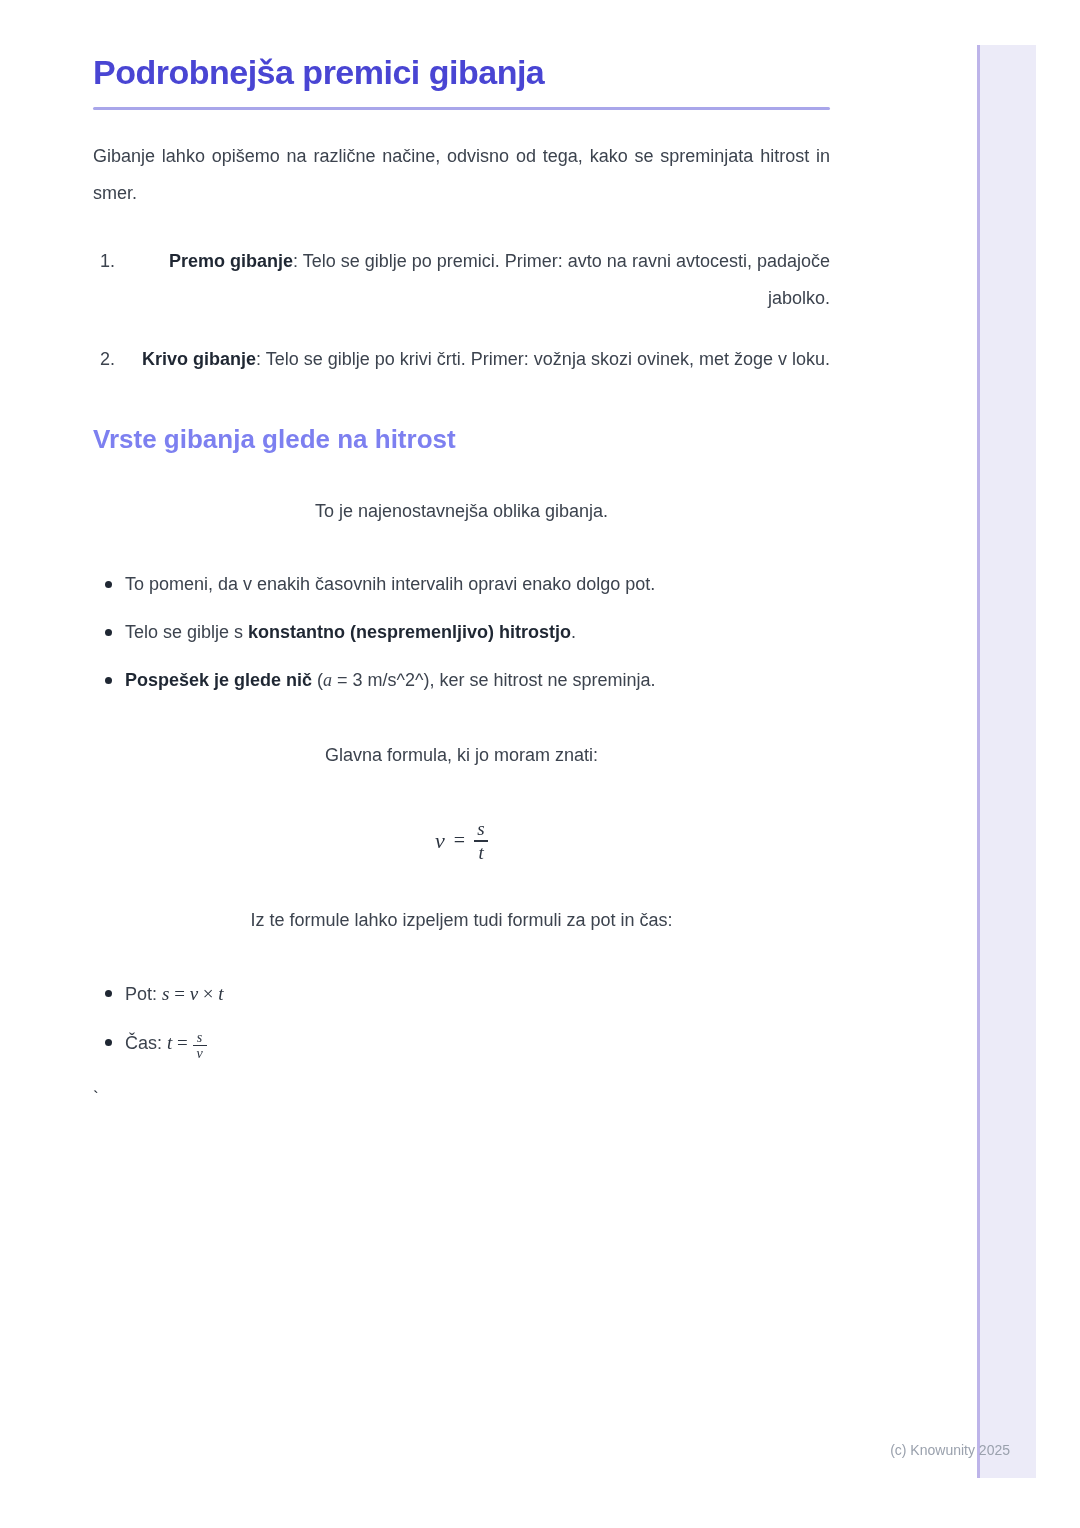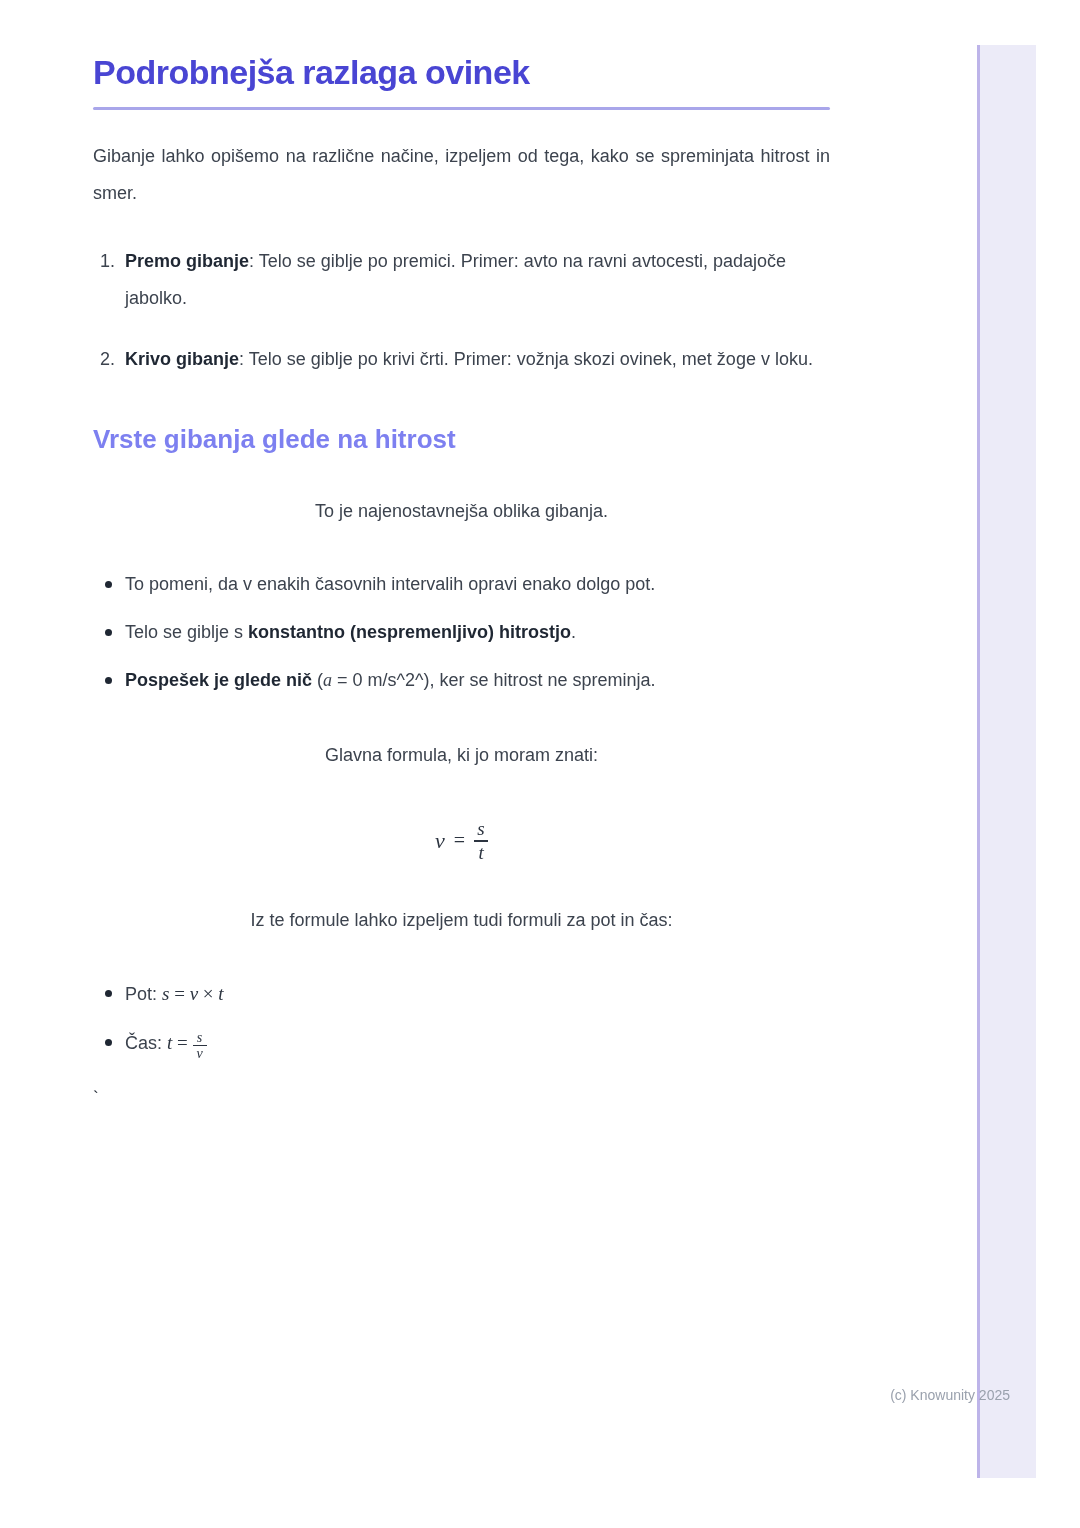--- a/index.html
+++ b/index.html
@@ -66,21 +66,21 @@
     margin-bottom: 24px;
     font-size: 18px;
     line-height: 37px;
   }
   .oli:last-child { margin-bottom: 0; }
   .oli .num {
     flex: 0 0 25px;
     margin-left: 7px;
     text-align: left;
   }
-  .oli .li-body { flex: 1; }
+  .oli .li-body { flex: 1; text-align: right; }
   strong { color: var(--strong-text, #1f2733); font-weight: 700; }
   h3 {
     margin: 37px 0 0 0;
     font-size: 18px;
     line-height: 24px;
     font-weight: 700;
     color: var(--strong-text, #1f2733);
   }
   p.body-p {
     margin: 38px 0 0 0;
@@ -154,38 +154,38 @@
   }
   .frac.small { transform: translateY(2px); }
   .derived-math { font-size: 19px; color: #2c3440; }
   .stray {
     margin: 26px 0 0 0;
     font-size: 17px;
     color: var(--strong-text, #1f2733);
   }
   .footer {
     position: absolute;
-    top: 1387px;
+    top: 1442px;
     right: 70px;
     font-size: 14px;
     color: var(--footer-text, #9aa1ad);
     z-index: 3;
   }
 </style>
 </head>
 <body>
 
 <div class="side-bar"></div>
 
 <div class="content">
 
-  <h1>Podrobnejša razlaga ovinek</h1>
+  <h1>Podrobnejša premici gibanja</h1>
   <div class="title-rule"></div>
 
-  <p class="intro">Gibanje lahko opišemo na različne načine, izpeljem od tega, kako se spreminjata hitrost in smer.</p>
+  <p class="intro">Gibanje lahko opišemo na različne načine, odvisno od tega, kako se spreminjata hitrost in smer.</p>
 
 
   <div class="olist">
     <div class="oli">
       <span class="num">1.</span>
       <div class="li-body"><strong>Premo gibanje</strong><span>: Telo se giblje po premici. Primer: avto na ravni avtocesti, padajoče jabolko.</span></div>
     </div>
     <div class="oli">
       <span class="num">2.</span>
       <div class="li-body"><strong>Krivo gibanje</strong><span>: Telo se giblje po krivi črti. Primer: vožnja skozi ovinek, met žoge v loku.</span></div>
@@ -198,21 +198,21 @@
   <p class="body-p">To je najenostavnejša oblika gibanja.</p>
 
   <div class="ulist">
     <div class="uli">
       <span class="bullet-dot"></span><span>To pomeni, da v enakih časovnih intervalih opravi enako dolgo pot.</span>
     </div>
     <div class="uli">
       <span class="bullet-dot"></span><span>Telo se giblje s </span><strong>konstantno (nespremenljivo) hitrostjo</strong><span>.</span>
     </div>
     <div class="uli">
-      <span class="bullet-dot"></span><strong>Pospešek je glede nič</strong><span> (</span><span class="math-var">a</span><span> = 0 m/s^2^), ker se hitrost ne spreminja.</span>
+      <span class="bullet-dot"></span><strong>Pospešek je glede nič</strong><span> (</span><span class="math-var">a</span><span> = 3 m/s^2^), ker se hitrost ne spreminja.</span>
     </div>
   </div>
 
   <p class="body-p">Glavna formula, ki jo moram znati:</p>
 
   <div class="formula-block">
     <span class="lhs">v</span>
     <span class="eq">=</span>
     <span class="frac">
       <span class="fnum">s</span>

